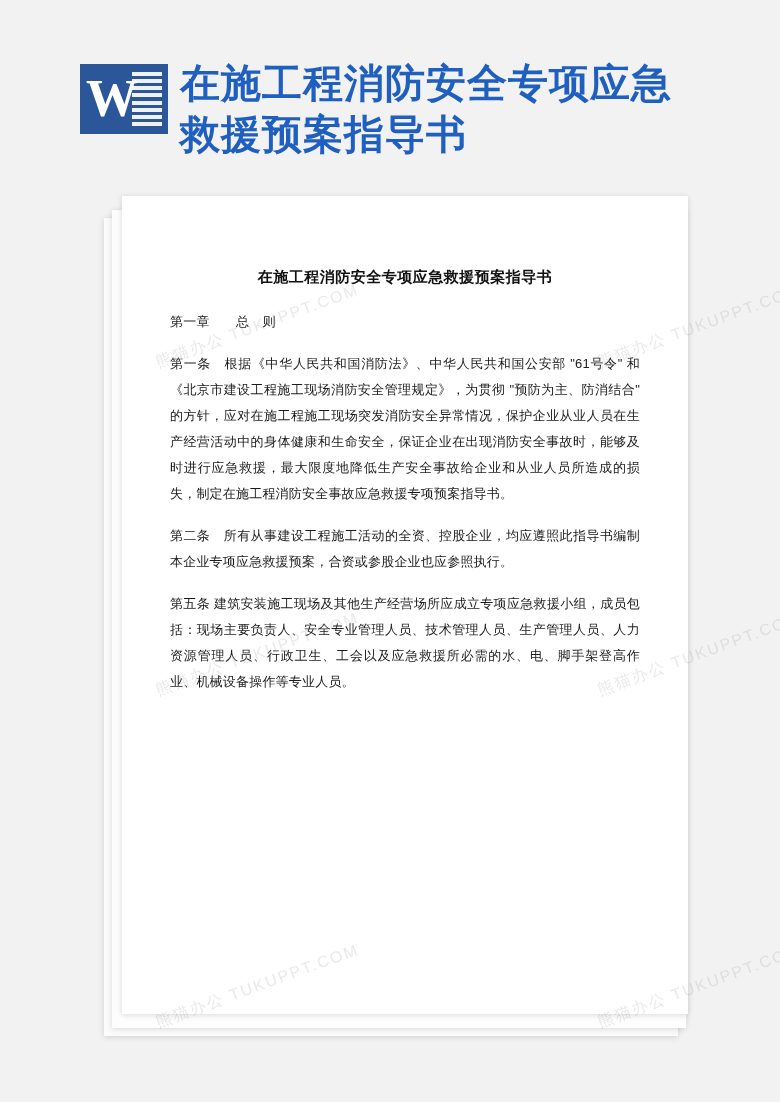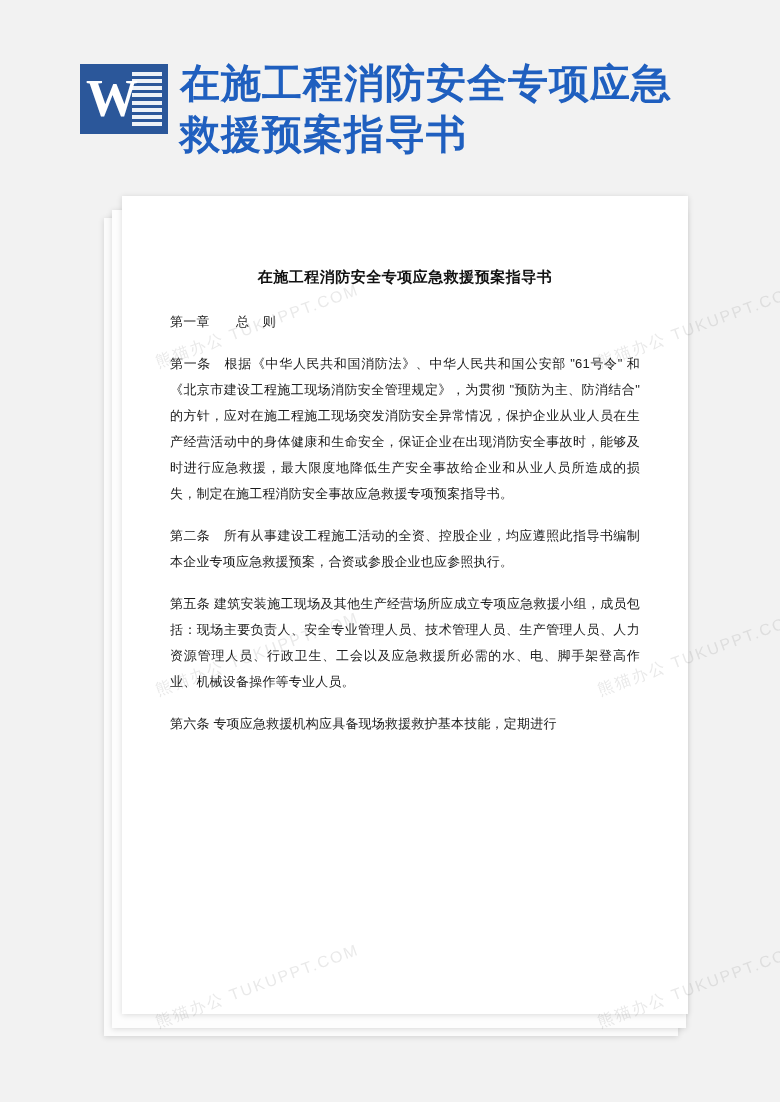--- a/index.html
+++ b/index.html
@@ -184,21 +184,20 @@
   <div class="sheet sheet-back1"></div>
   <div class="sheet sheet-front">
 
     <div class="doc">
       <div class="doc-title">在施工程消防安全专项应急救援预案指导书</div>
 
       <p class="para">第一章　　总　则</p>
       <p class="para">第一条　根据《中华人民共和国消防法》、中华人民共和国公安部 "61号令" 和《北京市建设工程施工现场消防安全管理规定》，为贯彻 "预防为主、防消结合" 的方针，应对在施工程施工现场突发消防安全异常情况，保护企业从业人员在生产经营活动中的身体健康和生命安全，保证企业在出现消防安全事故时，能够及时进行应急救援，最大限度地降低生产安全事故给企业和从业人员所造成的损失，制定在施工程消防安全事故应急救援专项预案指导书。</p>
       <p class="para">第二条　所有从事建设工程施工活动的全资、控股企业，均应遵照此指导书编制本企业专项应急救援预案，合资或参股企业也应参照执行。</p>
       <p class="para">第五条 建筑安装施工现场及其他生产经营场所应成立专项应急救援小组，成员包括：现场主要负责人、安全专业管理人员、技术管理人员、生产管理人员、人力资源管理人员、行政卫生、工会以及应急救援所必需的水、电、脚手架登高作业、机械设备操作等专业人员。</p>
-      <p class="para">第六条 专项应急救援机构应具备现场救援救护基本技能，定期进行</p>
     </div>
 
     <div class="wm wm1">熊猫办公 TUKUPPT.COM</div>
     <div class="wm wm2">熊猫办公 TUKUPPT.COM</div>
     <div class="wm wm3">熊猫办公 TUKUPPT.COM</div>
     <div class="wm wm4">熊猫办公 TUKUPPT.COM</div>
     <div class="wm wm5">熊猫办公 TUKUPPT.COM</div>
     <div class="wm wm6">熊猫办公 TUKUPPT.COM</div>
   </div>
 </div>

